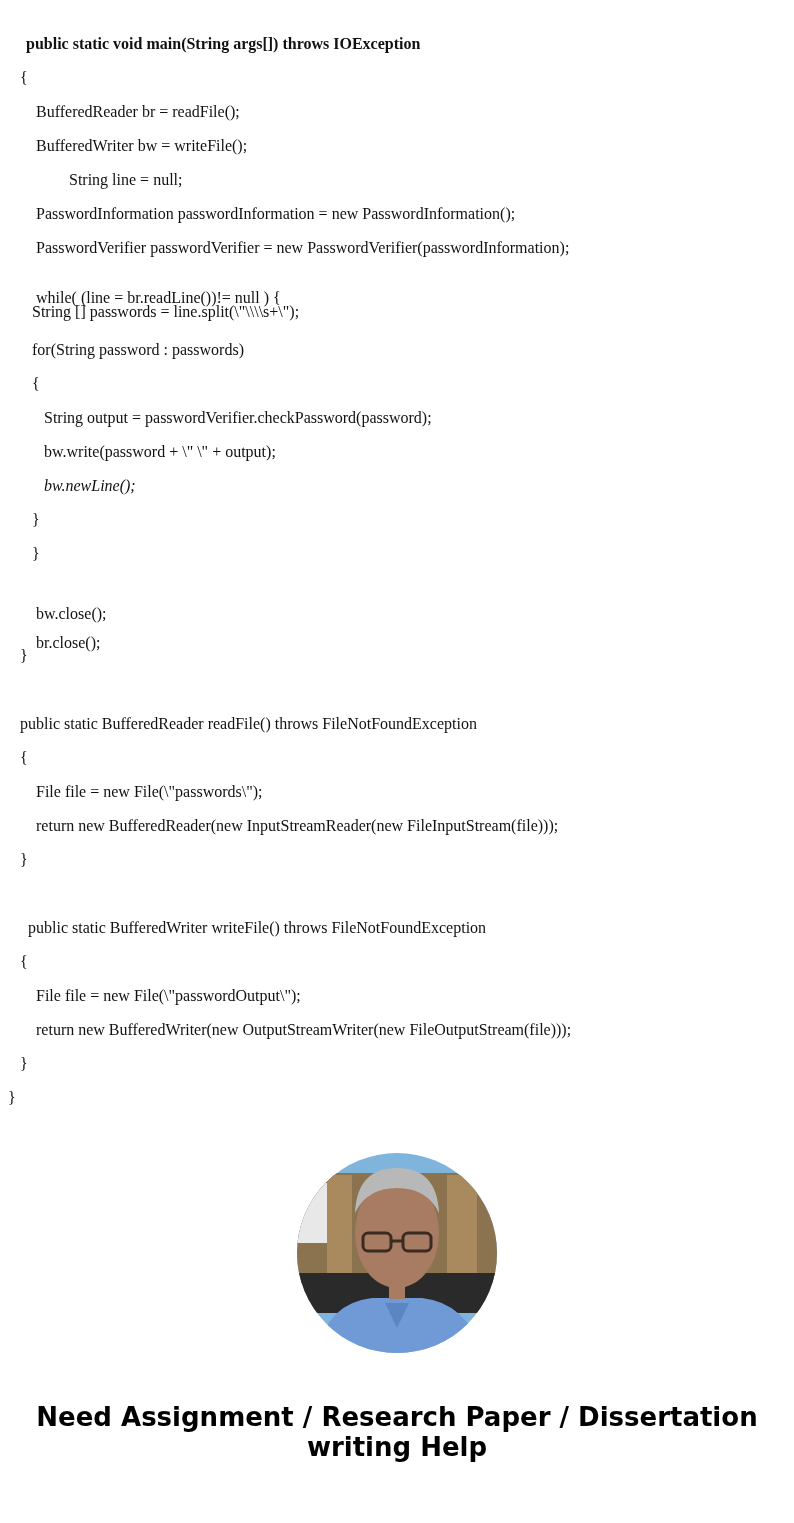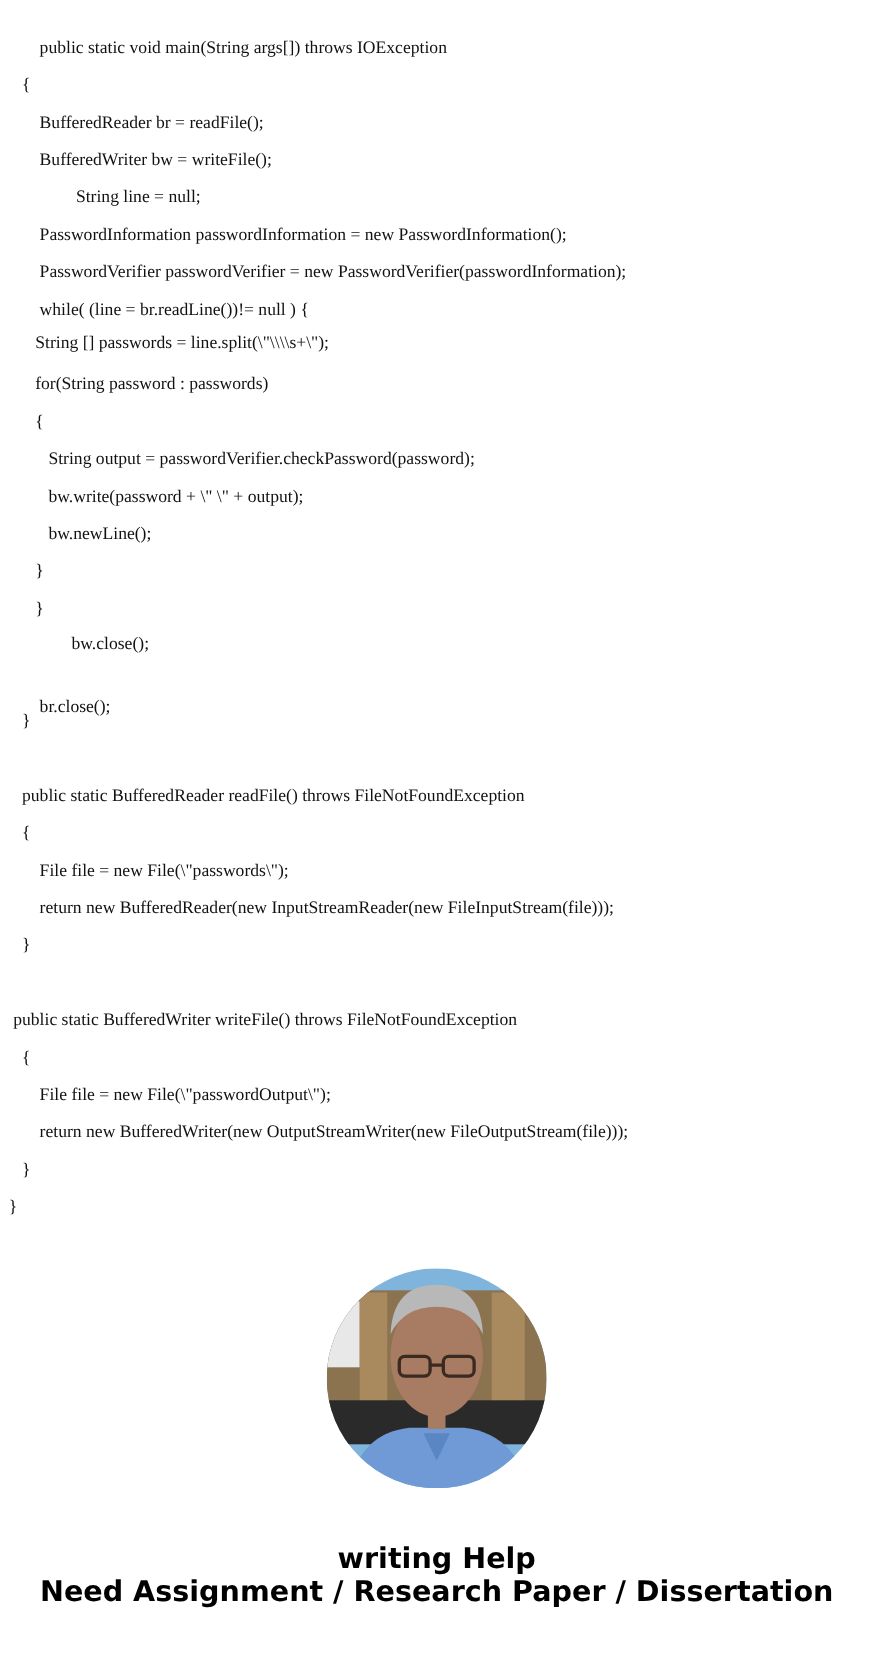--- a/index.html
+++ b/index.html
@@ -6,45 +6,45 @@
   body { width: 794px; height: 1523px; position: relative; overflow: hidden; color: #111; }
   .code { position: absolute; left: 0; top: 0; width: 794px; font-family: "Liberation Serif", serif; font-size: 16px; }
   .line { position: absolute; white-space: pre; line-height: 20px; }
   .avatar { position: absolute; left: 297px; top: 1153px; width: 200px; height: 200px; border-radius: 50%; overflow: hidden; }
   .footer { position: absolute; left: 0; top: 1402px; width: 794px; text-align: center; font-family: "DejaVu Sans", sans-serif; font-weight: bold; font-size: 26px; line-height: 30px; color: #000; }
 </style>
 </head>
 <body>
 
 <div class="code" id="code">
-    <div class="line" style="left: 36px; top: 34px;">public static void main(String args[]) throws IOException</div>
+    <div class="line" style="left: 26px; top: 34px; font-weight: bold;">public static void main(String args[]) throws IOException</div>
     <div class="line" style="left: 20px; top: 68px;">{</div>
     <div class="line" style="left: 36px; top: 102px;">BufferedReader br = readFile();</div>
     <div class="line" style="left: 36px; top: 136px;">BufferedWriter bw = writeFile();</div>
     <div class="line" style="left: 36px; top: 170px; margin-left: 33px;">String line = null;</div>
     <div class="line" style="left: 36px; top: 204px;">PasswordInformation passwordInformation = new PasswordInformation();</div>
     <div class="line" style="left: 36px; top: 238px;">PasswordVerifier passwordVerifier = new PasswordVerifier(passwordInformation);</div>
-    <div class="line" style="left: 36px; top: 272px;">while( (line = br.readLine())!= null ) {</div>
+    <div class="line" style="left: 36px; top: 288px;">while( (line = br.readLine())!= null ) {</div>
     <div class="line" style="left: 32px; top: 302px;">String [] passwords = line.split(\"\\\\s+\");</div>
     <div class="line" style="left: 32px; top: 340px;">for(String password : passwords)</div>
     <div class="line" style="left: 32px; top: 374px;">{</div>
     <div class="line" style="left: 44px; top: 408px;">String output = passwordVerifier.checkPassword(password);</div>
     <div class="line" style="left: 44px; top: 442px;">bw.write(password + \" \" + output);</div>
-    <div class="line" style="left: 44px; top: 476px;">bw.newLine();</div>
+    <div class="line" style="left: 44px; top: 476px; font-style: italic;">bw.newLine();</div>
     <div class="line" style="left: 32px; top: 510px;">}</div>
     <div class="line" style="left: 32px; top: 544px;">}</div>
     <div class="line" style="left: 36px; top: 601px; margin-top: 32px;">br.close();</div>
-    <div class="line" style="left: 36px; top: 576px; margin-left: 29px;">bw.close();</div>
+    <div class="line" style="left: 36px; top: 604px;">bw.close();</div>
     <div class="line" style="left: 20px; top: 646px;">}</div>
     <div class="line" style="left: 20px; top: 714px;">public static BufferedReader readFile() throws FileNotFoundException</div>
     <div class="line" style="left: 20px; top: 748px;">{</div>
     <div class="line" style="left: 36px; top: 782px;">File file = new File(\"passwords\");</div>
     <div class="line" style="left: 36px; top: 816px;">return new BufferedReader(new InputStreamReader(new FileInputStream(file)));</div>
     <div class="line" style="left: 20px; top: 850px;">}</div>
-    <div class="line" style="left: 12px; top: 918px; text-align: center;">public static BufferedWriter writeFile() throws FileNotFoundException</div>
+    <div class="line" style="left: 28px; top: 918px; text-align: center;">public static BufferedWriter writeFile() throws FileNotFoundException</div>
     <div class="line" style="left: 20px; top: 952px;">{</div>
     <div class="line" style="left: 36px; top: 986px; text-align: center;">File file = new File(\"passwordOutput\");</div>
     <div class="line" style="left: 36px; top: 1020px;">return new BufferedWriter(new OutputStreamWriter(new FileOutputStream(file)));</div>
     <div class="line" style="left: 20px; top: 1054px;">}</div>
     <div class="line" style="left: 8px; top: 1088px;">}</div>
   </div>
 
 <div class="avatar">
   <svg width="200" height="200" viewBox="0 0 200 200">
     <rect x="0" y="0" width="200" height="200" fill="#7fb4dc"></rect>
@@ -58,15 +58,15 @@
     <ellipse cx="100" cy="80" rx="42" ry="55" fill="#a87c62"></ellipse>
     <path d="M58 60 Q60 15 100 15 Q140 15 142 60 Q130 35 100 35 Q70 35 58 60 Z" fill="#b8b8b8"></path>
     <rect x="66" y="80" width="28" height="18" rx="5" fill="none" stroke="#3a2a22" stroke-width="3"></rect>
     <rect x="106" y="80" width="28" height="18" rx="5" fill="none" stroke="#3a2a22" stroke-width="3"></rect>
     <line x1="94" y1="88" x2="106" y2="88" stroke="#3a2a22" stroke-width="3"></line>
     <rect x="92" y="132" width="16" height="14" fill="#a87c62"></rect>
   </svg>
 </div>
 
 <div class="footer">
+  <div>Need Assignment / Research Paper / Dissertation</div>
   <div>writing Help</div>
-  <div>Need Assignment / Research Paper / Dissertation</div>
 </div>
 
 </body></html>

